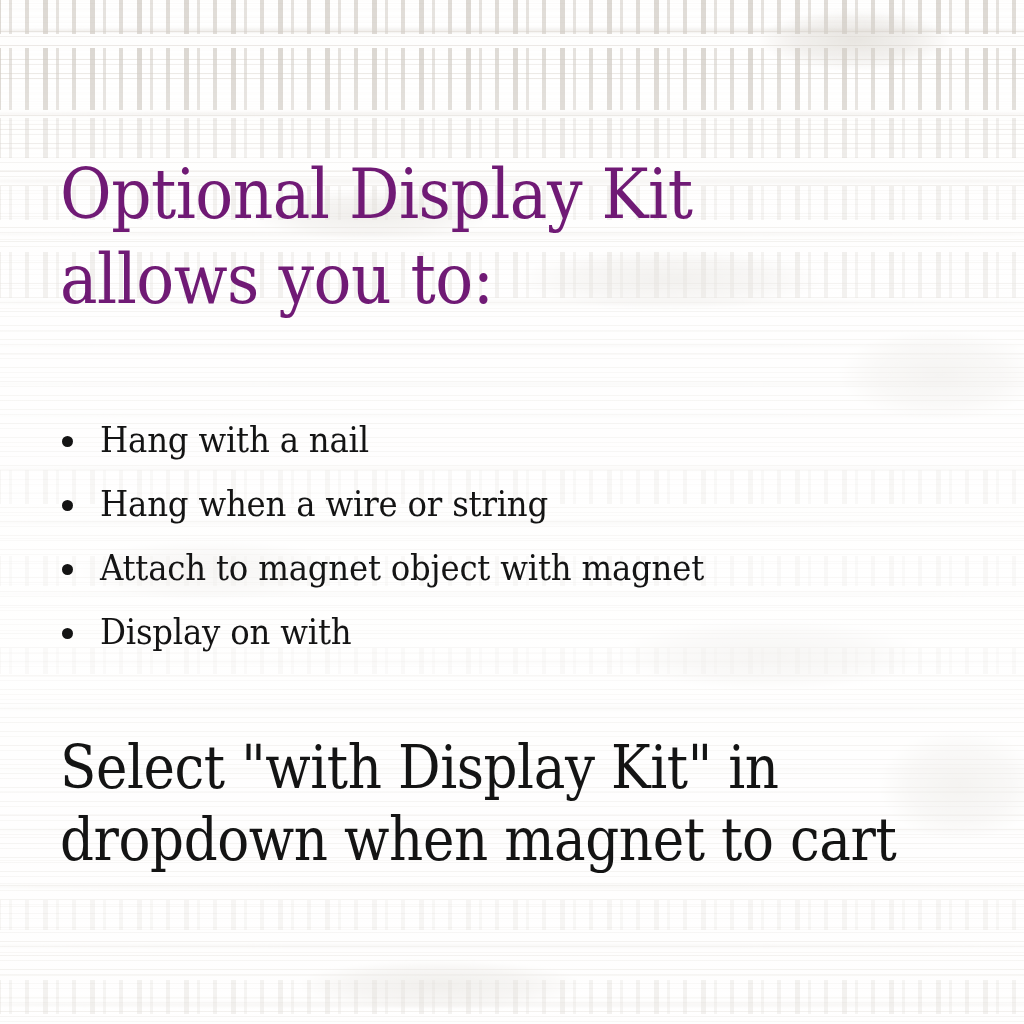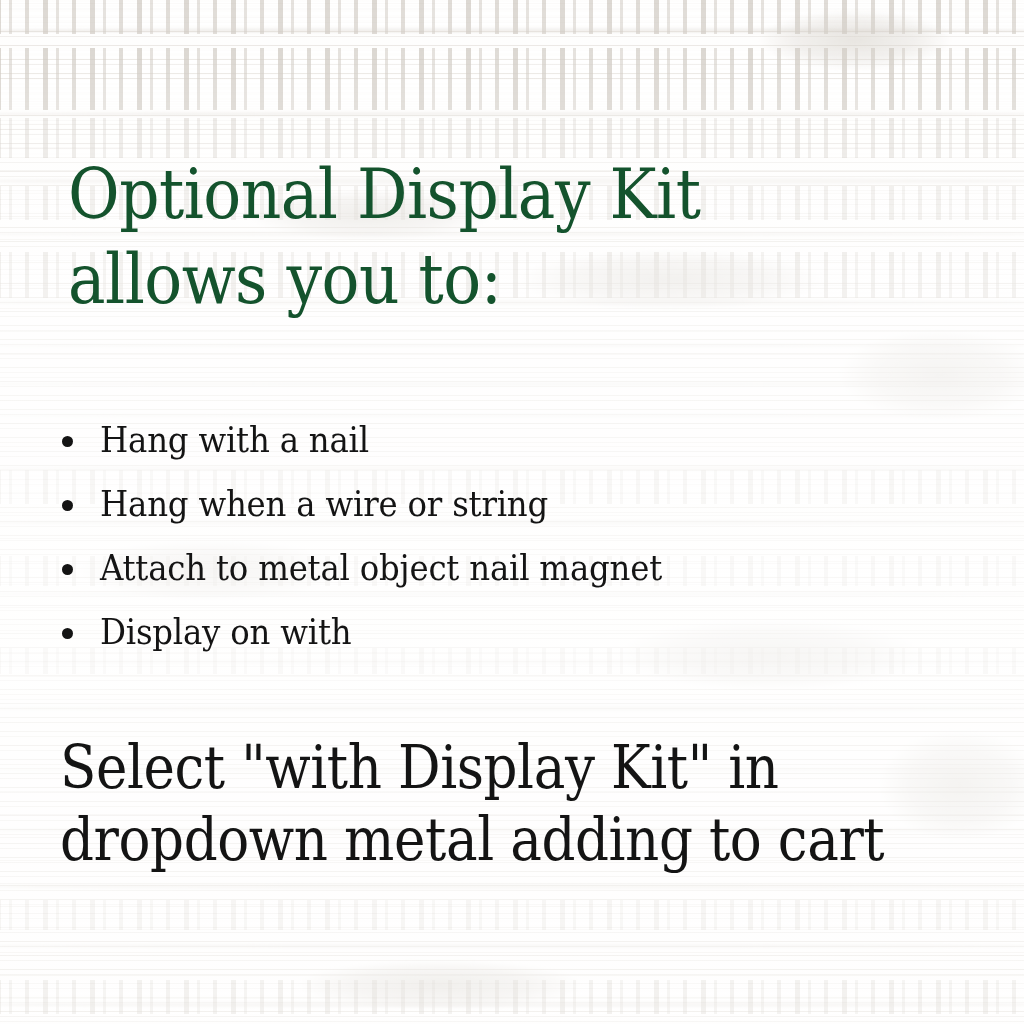--- a/index.html
+++ b/index.html
@@ -143,22 +143,21 @@
   .heading {
     position: absolute;
     left: 60px;
     top: 152px;
     width: 900px;
     font-size: 70px;
     line-height: 85px;
     font-weight: 400;
     letter-spacing: -0.5px;
     font-stretch: condensed;
-    color: #14532d;
-    margin-left: 8px;
+    color: #701a75;
   }
   .heading .hline { display: block; white-space: nowrap; }
 
   .bullet-list {
     position: absolute;
     left: 60px;
     top: 408px;
     width: 950px;
     margin: 0;
     padding: 0;
@@ -262,27 +261,27 @@
       <li class="bullet-item">
         <span class="bullet-dot"></span>
         <span>Hang with a nail</span>
       </li>
       <li class="bullet-item">
         <span class="bullet-dot"></span>
         <span>Hang when a wire or string</span>
       </li>
       <li class="bullet-item">
         <span class="bullet-dot"></span>
-        <span>Attach to metal object nail magnet</span>
+        <span>Attach to magnet object with magnet</span>
       </li>
       <li class="bullet-item">
         <span class="bullet-dot"></span>
         <span>Display on with</span>
       </li>
     </ul>
 
     <div class="footer-note">
       <span class="fline">Select "with Display Kit" in</span>
-      <span class="fline">dropdown metal adding to cart</span>
+      <span class="fline">dropdown when magnet to cart</span>
     </div>
 
   </div>
 </div>
 
 </body></html>

